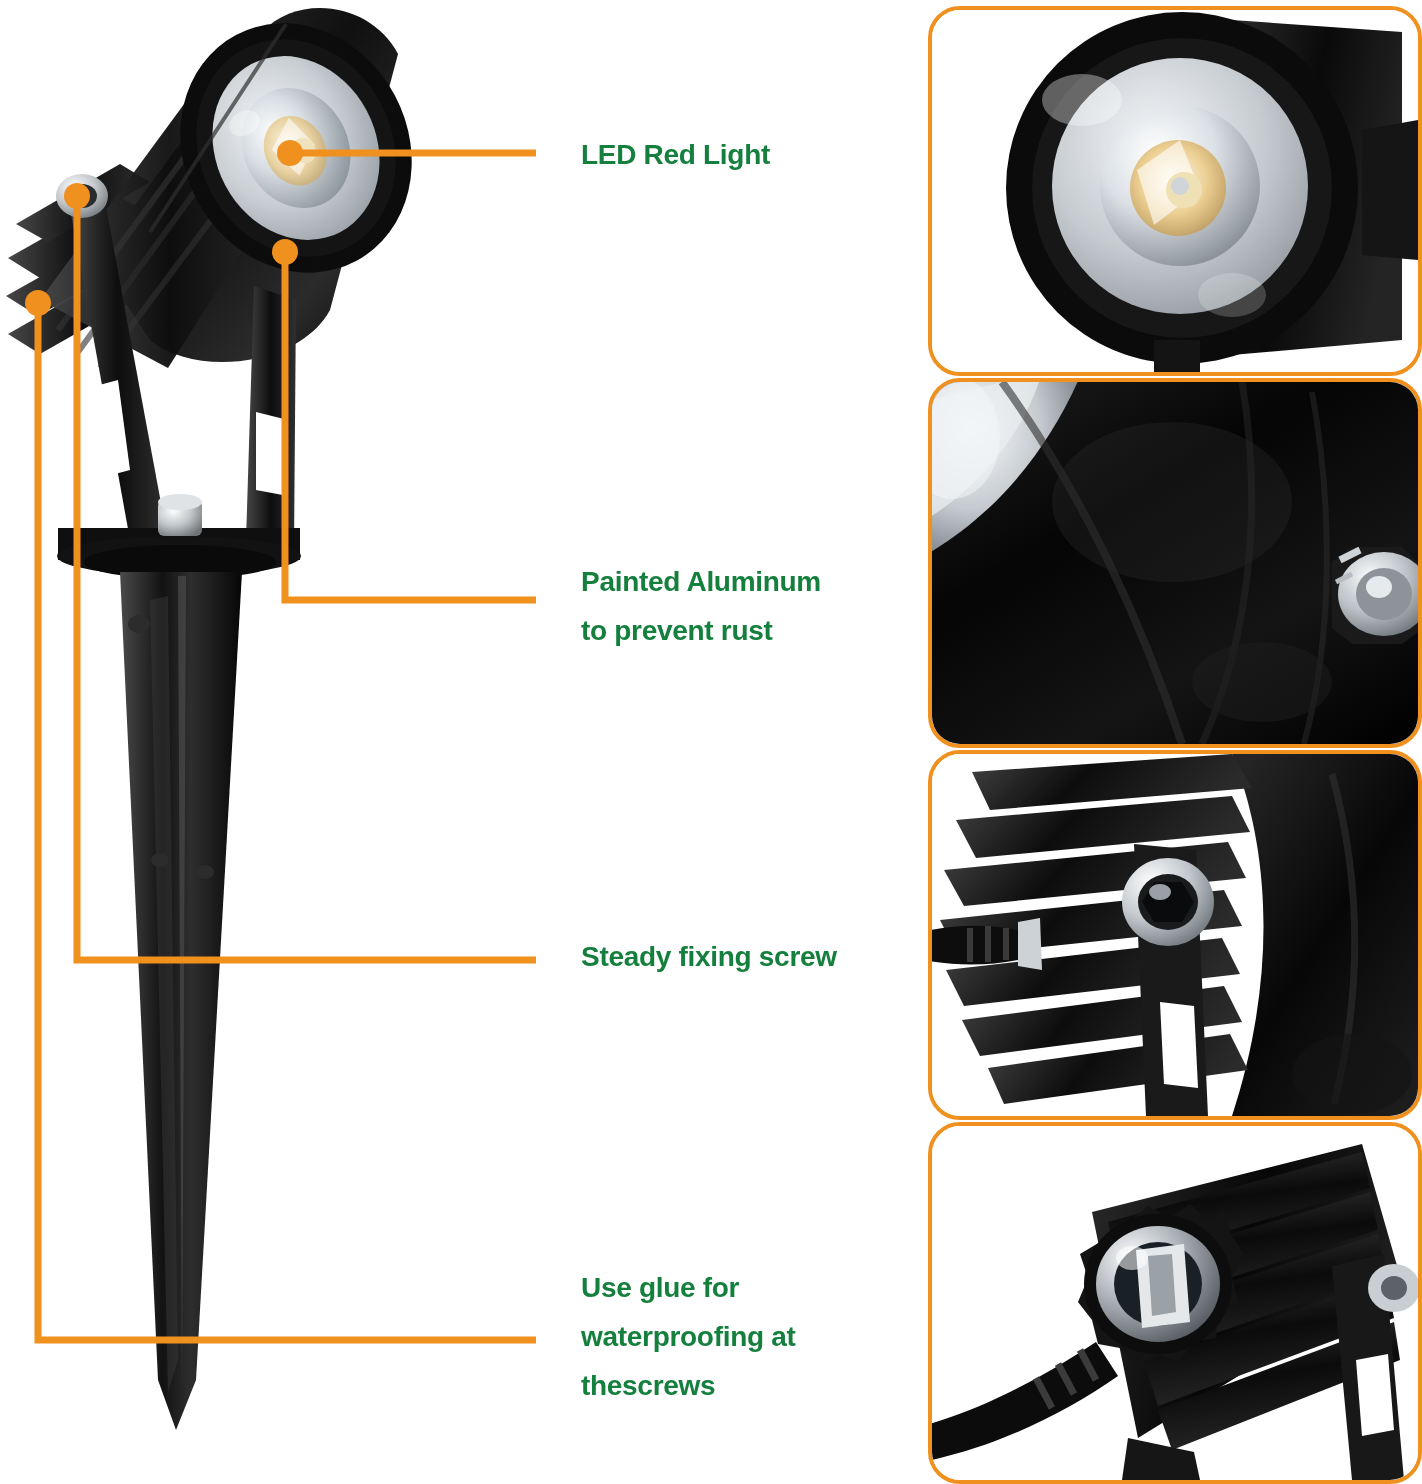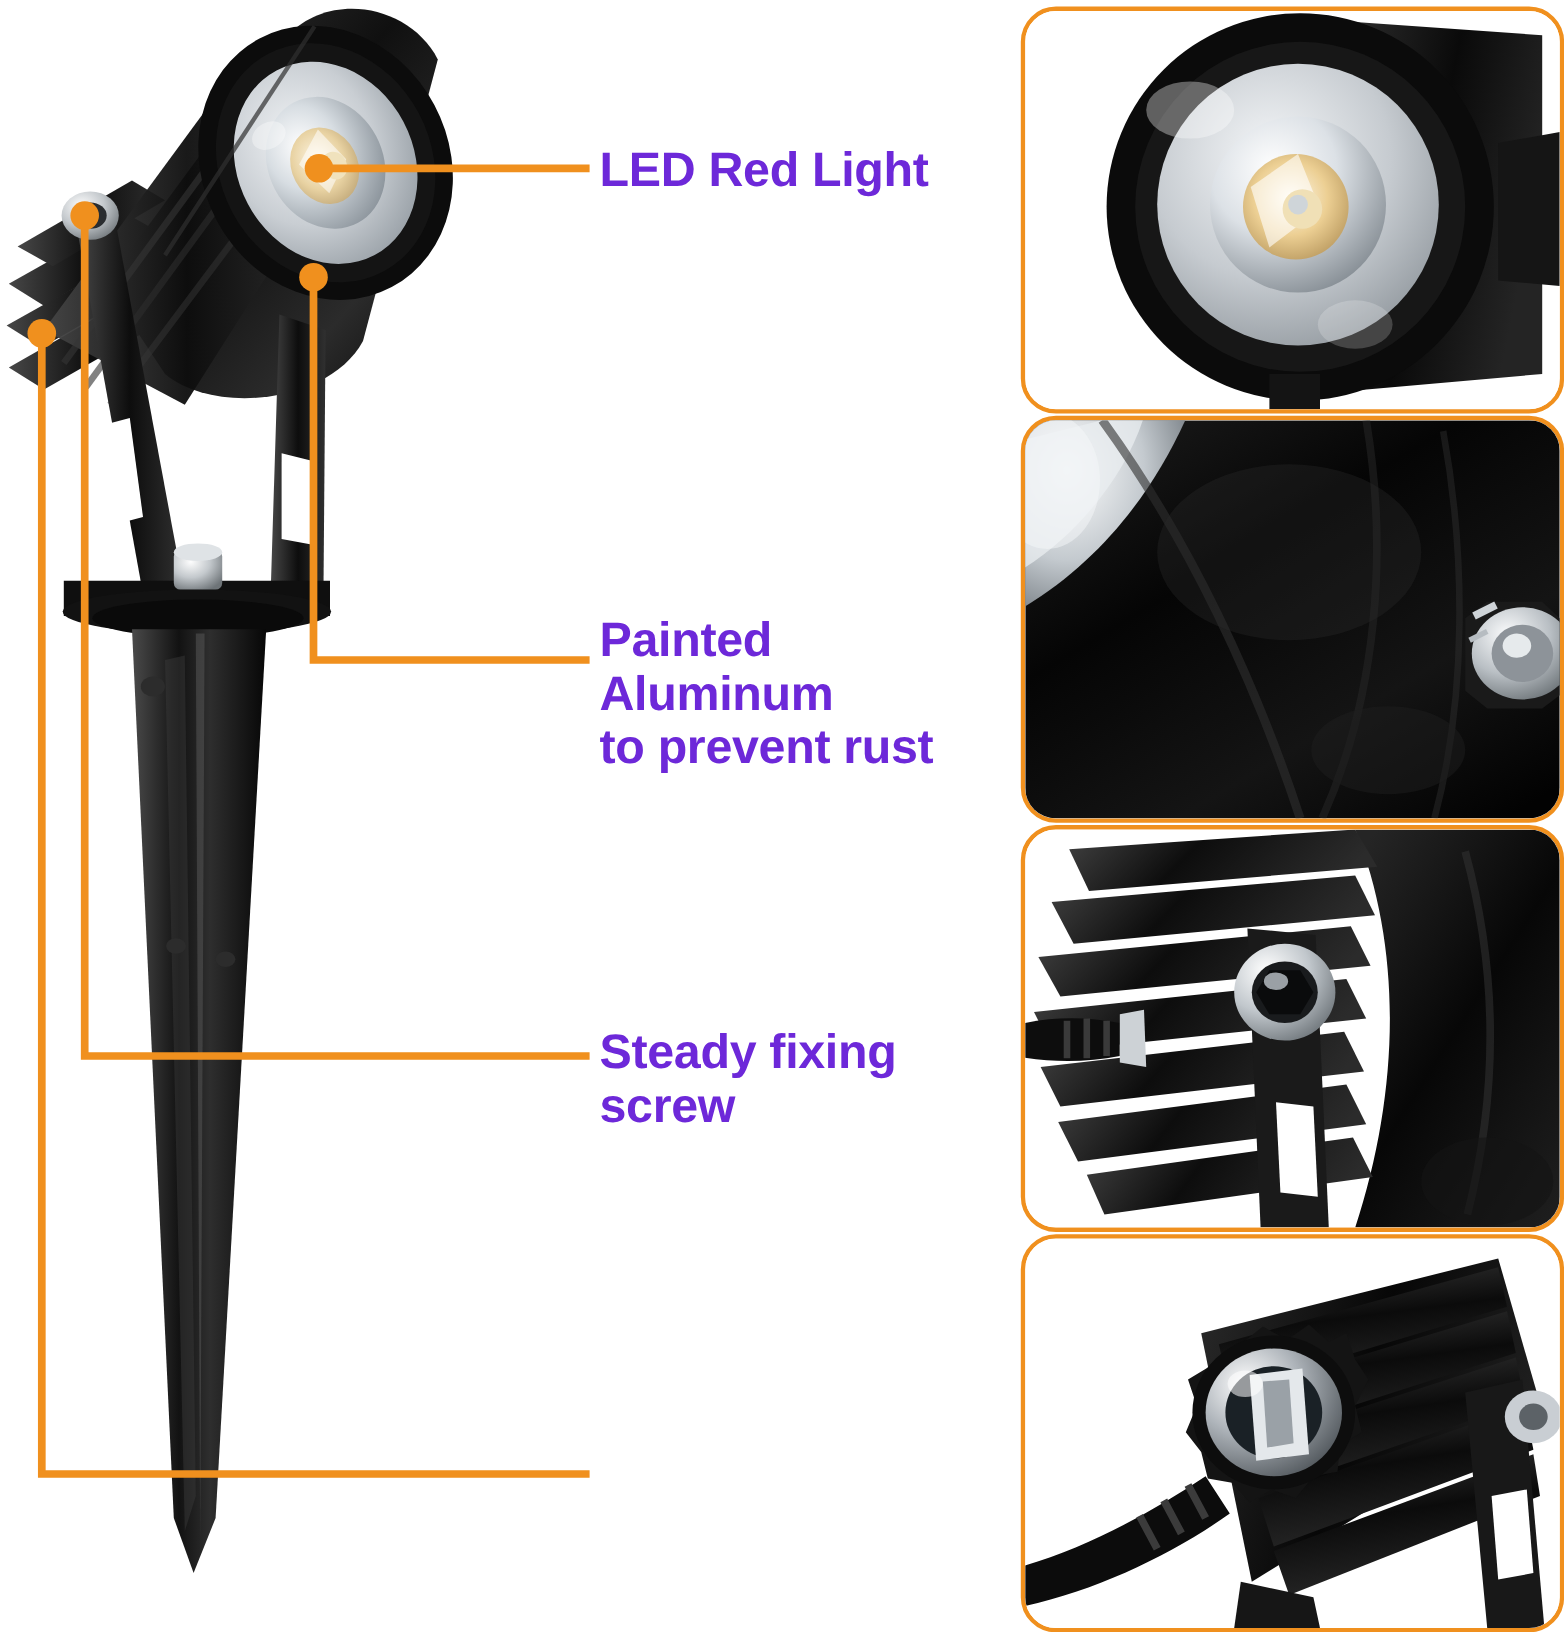--- a/index.html
+++ b/index.html
@@ -5,22 +5,22 @@
   html,body{margin:0;padding:0;background:#ffffff;}
   body{width:1422px;height:1484px;position:relative;overflow:hidden;
        font-family:"Liberation Sans","DejaVu Sans",sans-serif;}
   #root{position:absolute;inset:0;background:#fff;}
 
   
   .left-stage{position:absolute;left:0;top:0;width:920px;height:1484px;}
   .svg-abs{position:absolute;left:0;top:0;width:920px;height:1484px;}
 
   
-  .callout-label{position:absolute;color:#6d28d9;font-weight:700;
-      font-size:44px;line-height:49px;letter-spacing:-0.3px;white-space:pre-line;}
+  .callout-label{position:absolute;color:#15803d;font-weight:700;
+      font-size:28px;line-height:49px;letter-spacing:-0.3px;white-space:pre-line;margin-left:36px;}
   .cl-led{left:545px;top:130px;}
   .cl-alum{left:545px;top:557px;}
   .cl-screw{left:545px;top:932px;}
   .cl-glue{left:545px;top:1263px;}
 
   
   .panels{position:absolute;left:928px;top:6px;width:490px;height:1472px;}
   .panel{position:absolute;left:0;width:486px;
       border:4px solid #F0901E;border-radius:32px;background:#fff;
       overflow:hidden;}
@@ -154,20 +154,23 @@
         <circle cx="285" cy="252" r="13"></circle>
         <circle cx="77" cy="196" r="13"></circle>
         <circle cx="38" cy="303" r="13"></circle>
       </g>
     </svg>
 
     <div class="callout-label cl-led">LED Red Light</div>
     <div class="callout-label cl-screw">Steady fixing screw</div>
     <div class="callout-label cl-alum">Painted Aluminum
 to prevent rust</div>
+    <div class="callout-label cl-glue">Use glue for
+waterproofing at
+thescrews</div>
   </div>
 
   <div class="panels">
 
     <div class="panel p1">
       <svg viewBox="0 0 486 362" preserveAspectRatio="xMidYMid slice">
         <defs>
           <radialGradient id="q1o" cx=".4" cy=".33" r=".78">
             <stop offset="0" stop-color="#f4f6f8"></stop>
               <stop offset=".55" stop-color="#c6cbd0"></stop>

